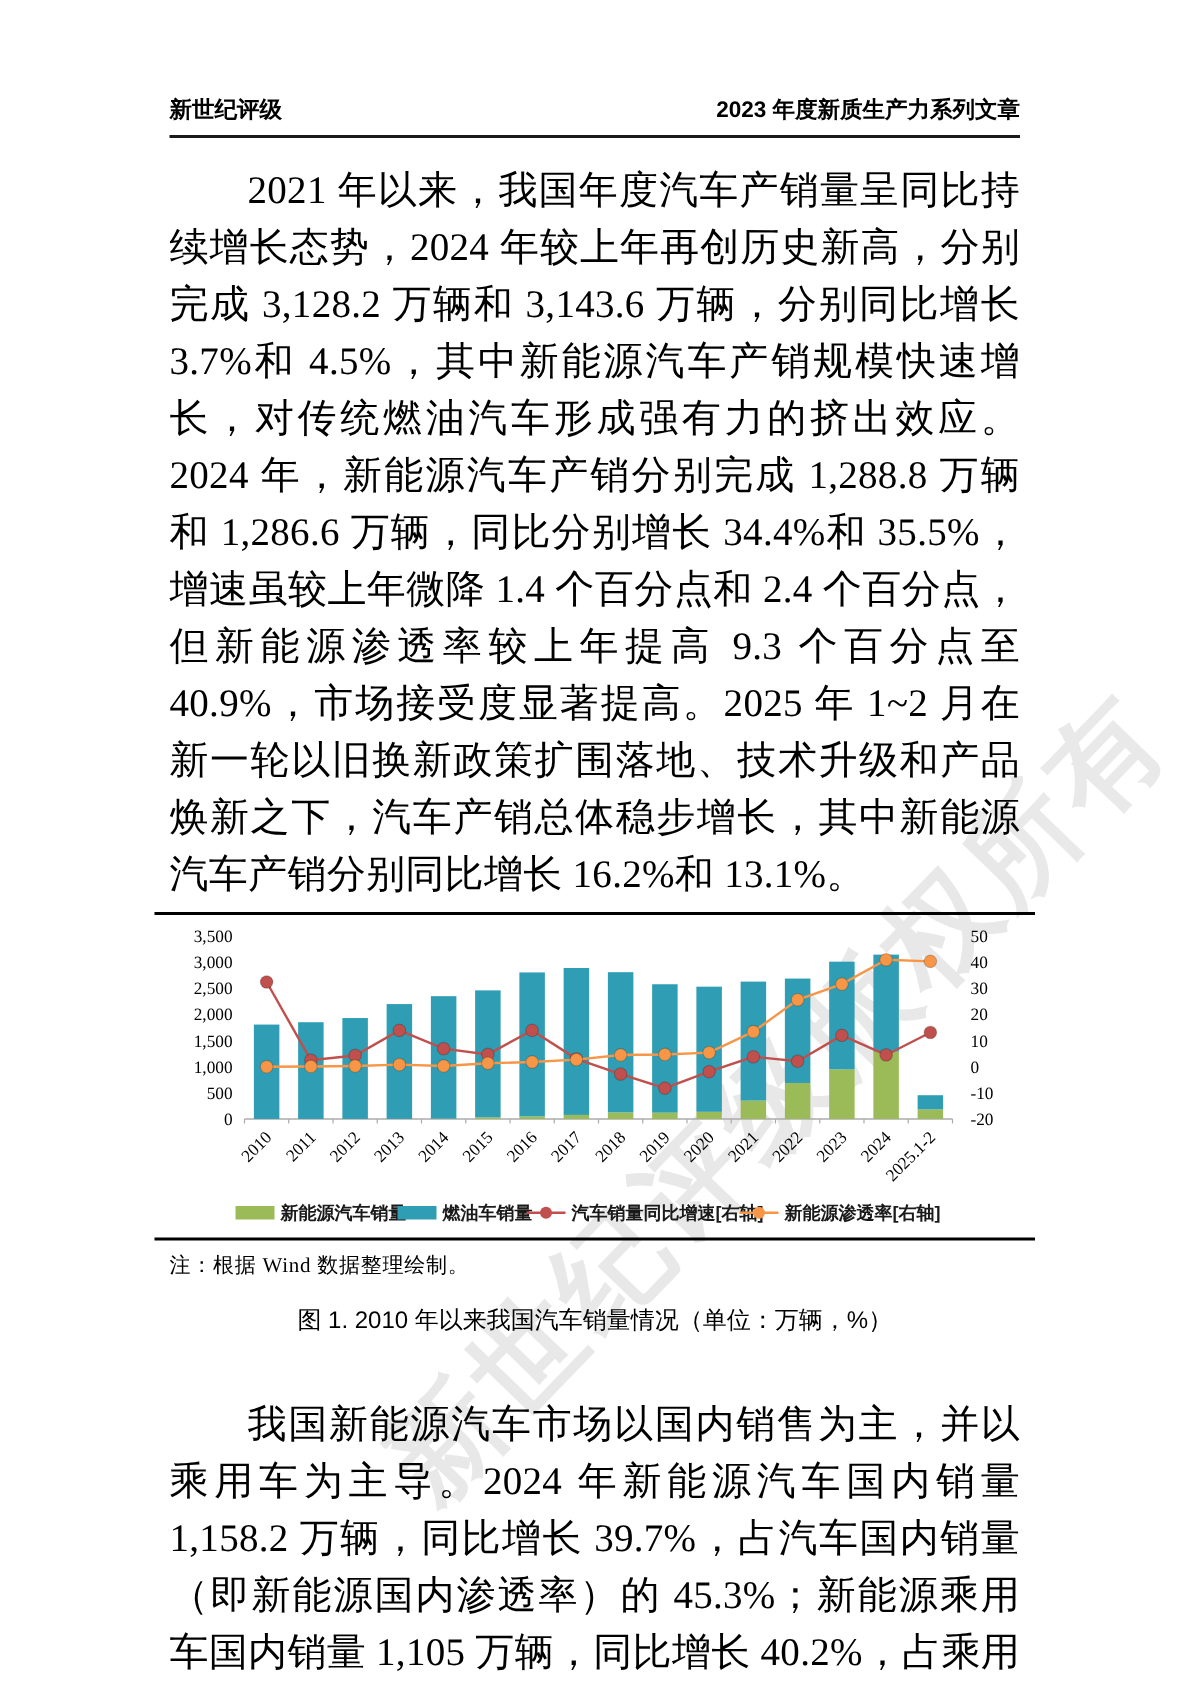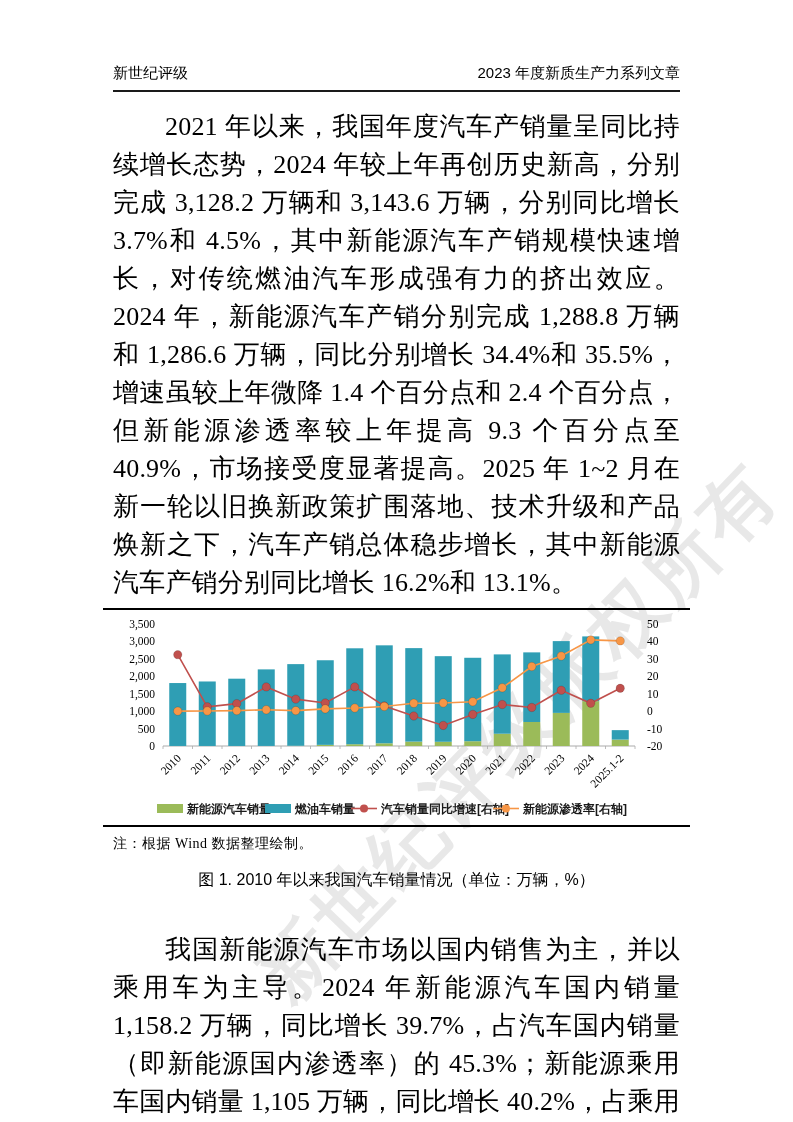--- a/index.html
+++ b/index.html
@@ -5,21 +5,21 @@
   html,body{margin:0;padding:0;}
   body{
     width:793px;height:1122px;background:#ffffff;position:relative;overflow:hidden;
     font-family:"Liberation Serif","DejaVu Serif",serif;color:#000;
   }
   .page{position:relative;z-index:1;padding:0 113px;width:567px;}
   
   .header{
     padding-top:64px;padding-bottom:7px;border-bottom:2px solid #1a1a1a;
     display:flex;justify-content:space-between;align-items:flex-end;
-    font-family:"Liberation Sans","DejaVu Sans",sans-serif;font-size:15px;font-weight:400;
+    font-family:"Liberation Sans","DejaVu Sans",sans-serif;font-size:15px;font-weight:700;
   }
   
   .body-text{
     margin:16px 0 0;font-size:26px;line-height:38px;text-align:justify;text-justify:inter-ideograph;
     text-indent:2em;letter-spacing:0.2px;
   }
   .body-text.second{margin-top:40px;}
   
   .figure{
     margin:6px -10px 0;border-top:2.5px solid #000;border-bottom:2.5px solid #000;

